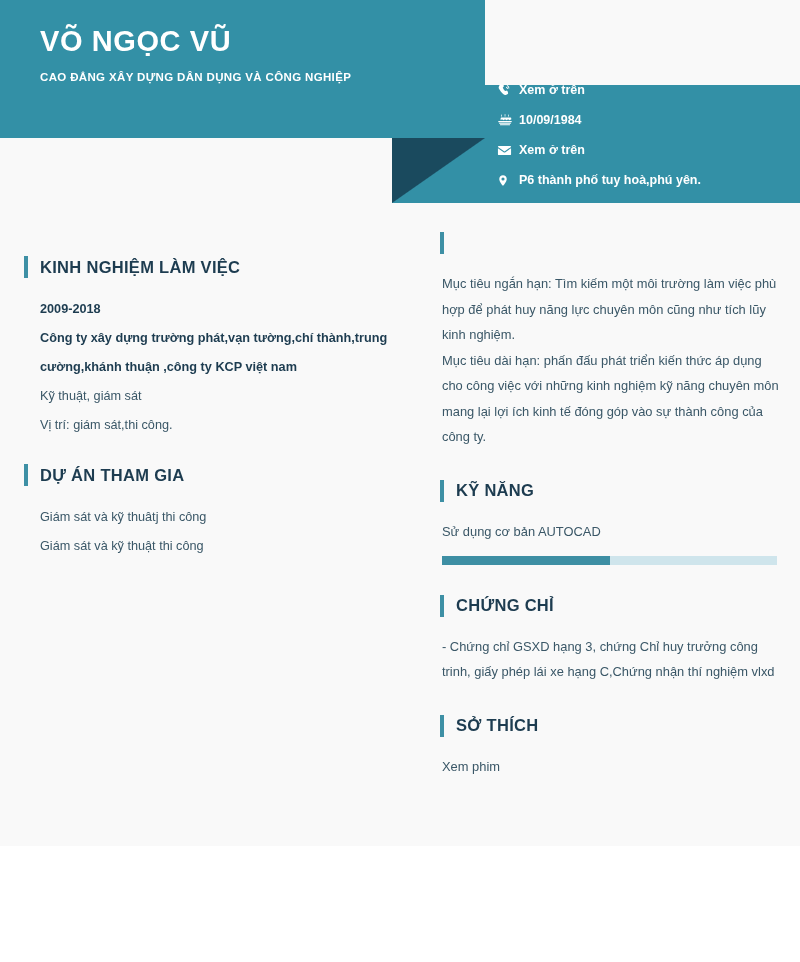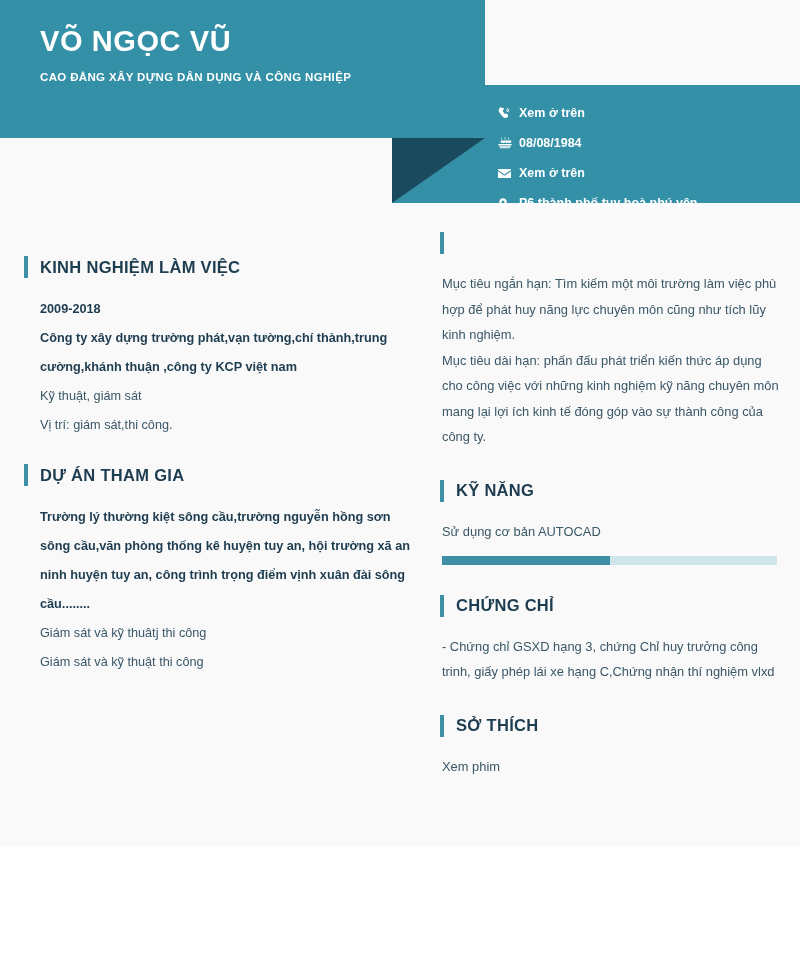--- a/index.html
+++ b/index.html
@@ -54,21 +54,21 @@
     background: #3390a6;
   }
   .fold {
     position: absolute;
     left: 392px; top: 138px;
     width: 93px; height: 65px;
     background: linear-gradient(to bottom right, #1a4a5e 0%, #1a4a5e 49.5%, #3390a6 50.5%, #3390a6 100%);
   }
   .contact-list {
     position: absolute;
-    left: 497px; top: 98px;
+    left: 497px; top: 75px;
     width: 300px;
   }
   .contact-row {
     display: flex;
     align-items: center;
     height: 30px;
     color: #ffffff;
     font-size: 12.5px;
     font-weight: bold;
   }
@@ -205,21 +205,21 @@
         <svg width="16" height="15" viewBox="0 0 24 24" fill="#ffffff">
           <rect x="6" y="2.4" width="1.1" height="3.4" rx="0.5"></rect>
           <rect x="11.5" y="1.6" width="1.1" height="4.2" rx="0.5"></rect>
           <rect x="17" y="2.4" width="1.1" height="3.4" rx="0.5"></rect>
           <path d="M3 7.2h18c.6 0 1 .5 1 1.1v2.2c-1 0-1.4.9-2.4.9s-1.5-.9-2.5-.9-1.5.9-2.5.9-1.5-.9-2.5-.9-1.5.9-2.5.9-1.5-.9-2.5-.9-1.4.9-2.1.9V8.3c0-.6.4-1.1 1-1.1z"></path>
           <rect x="1.2" y="12.6" width="21.6" height="2.1" rx="0.6"></rect>
           <rect x="2.6" y="15.6" width="18.8" height="1.5" rx="0.5"></rect>
           <rect x="4" y="18" width="16" height="1.5" rx="0.5"></rect>
         </svg>
       </span>
-      <span class="txt">08/08/1984</span>
+      <span class="txt">10/09/1984</span>
     </div>
 
     <div class="contact-row">
       <span class="ico">
         <svg width="15" height="15" viewBox="0 0 24 24" fill="#ffffff">
           <path d="M1.5 6.2c0-.8.7-1.5 1.5-1.5h18c.8 0 1.5.7 1.5 1.5L12 13.4 1.5 6.2z"></path>
           <path d="M1.5 8.4v9.4c0 .8.7 1.5 1.5 1.5h18c.8 0 1.5-.7 1.5-1.5V8.4l-9.7 6.7c-.5.3-1.1.3-1.6 0L1.5 8.4z"></path>
         </svg>
       </span>
       <span class="txt">Xem ở trên</span>
@@ -255,21 +255,20 @@
     </div>
 
     <div class="gap-md"></div>
 
     <div class="section">
       <div class="sec-head">
         <span class="sec-bar"></span>
         <span class="sec-title">DỰ ÁN THAM GIA</span>
       </div>
       <div class="sec-body">
-        <div class="ln-bold">Trường lý thường kiệt sông cầu,trường nguyễn hồng sơn sông cầu,văn phòng thống kê huyện tuy an, hội trường xã an ninh huyện tuy an, công trình trọng điểm vịnh xuân đài sông cầu........</div>
         <div class="ln">Giám sát và kỹ thuâtj thi công</div>
         <div class="ln">Giám sát và kỹ thuật thi công</div>
       </div>
     </div>
 
   </div>
 
   <div class="col-right">
 
     <div class="section">

